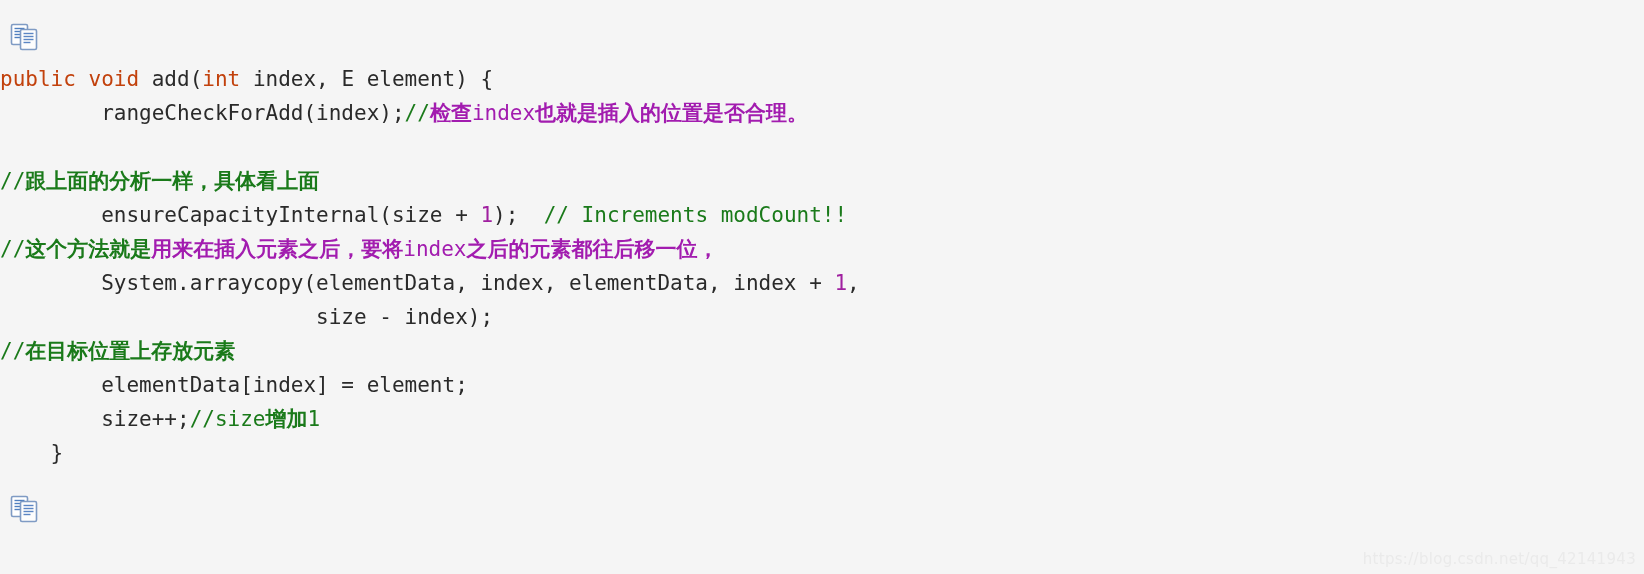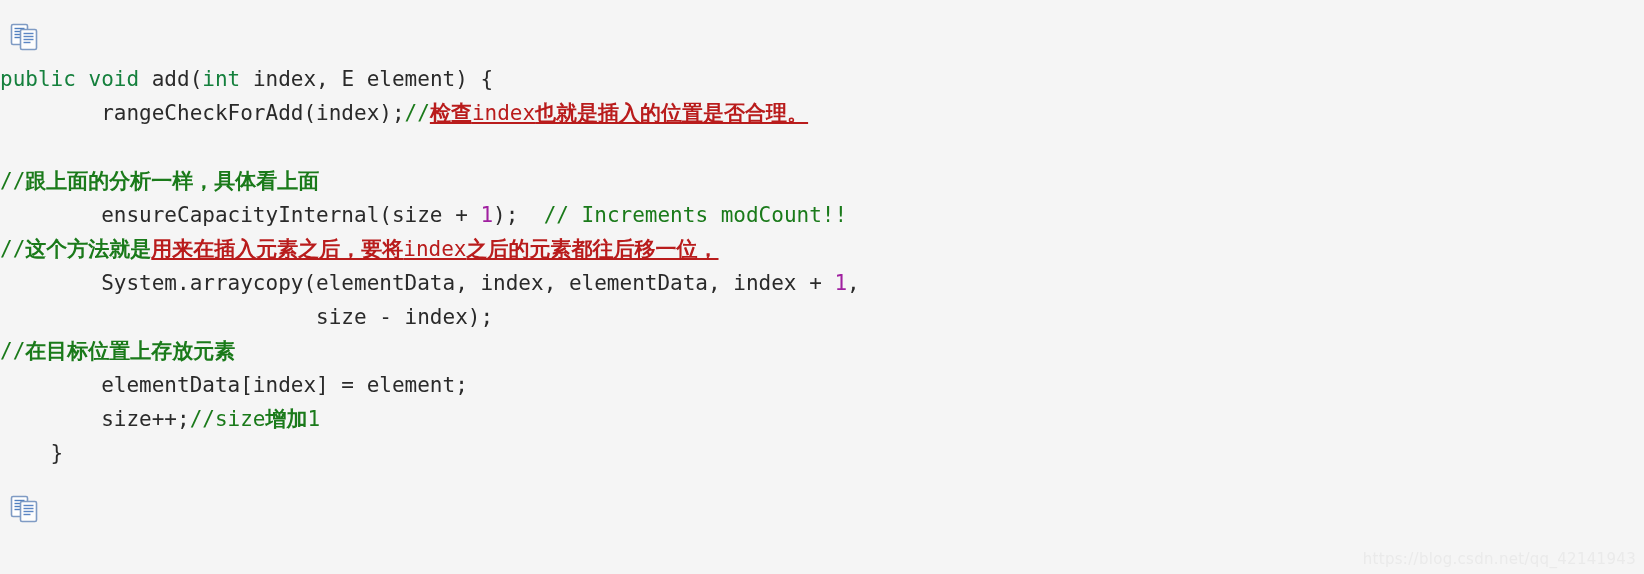--- a/index.html
+++ b/index.html
@@ -43,24 +43,24 @@
     white-space: pre;
     letter-spacing: 0px;
   }
   .line {
     height: 34px;
     white-space: pre;
   }
   .blank { height: 34px; }
 
   .tok-plain   { color: #2a2a2a; text-align: center; }
-  .tok-kw      { color: #15803d; text-align: right; }
+  .tok-kw      { color: #c2410c; text-align: right; }
   .tok-num     { color: #a020a0; }
   .tok-comment { color: #1a7a1a; }
-  .tok-red     { color: #b91c1c; text-decoration: underline; }
+  .tok-red     { color: #a21caf; }
 
   
   .cjk {
     font-family: "DejaVu Sans", "Liberation Sans", sans-serif;
     font-weight: bold;
     font-size: 21px;
   }
 
   
   .watermark {

